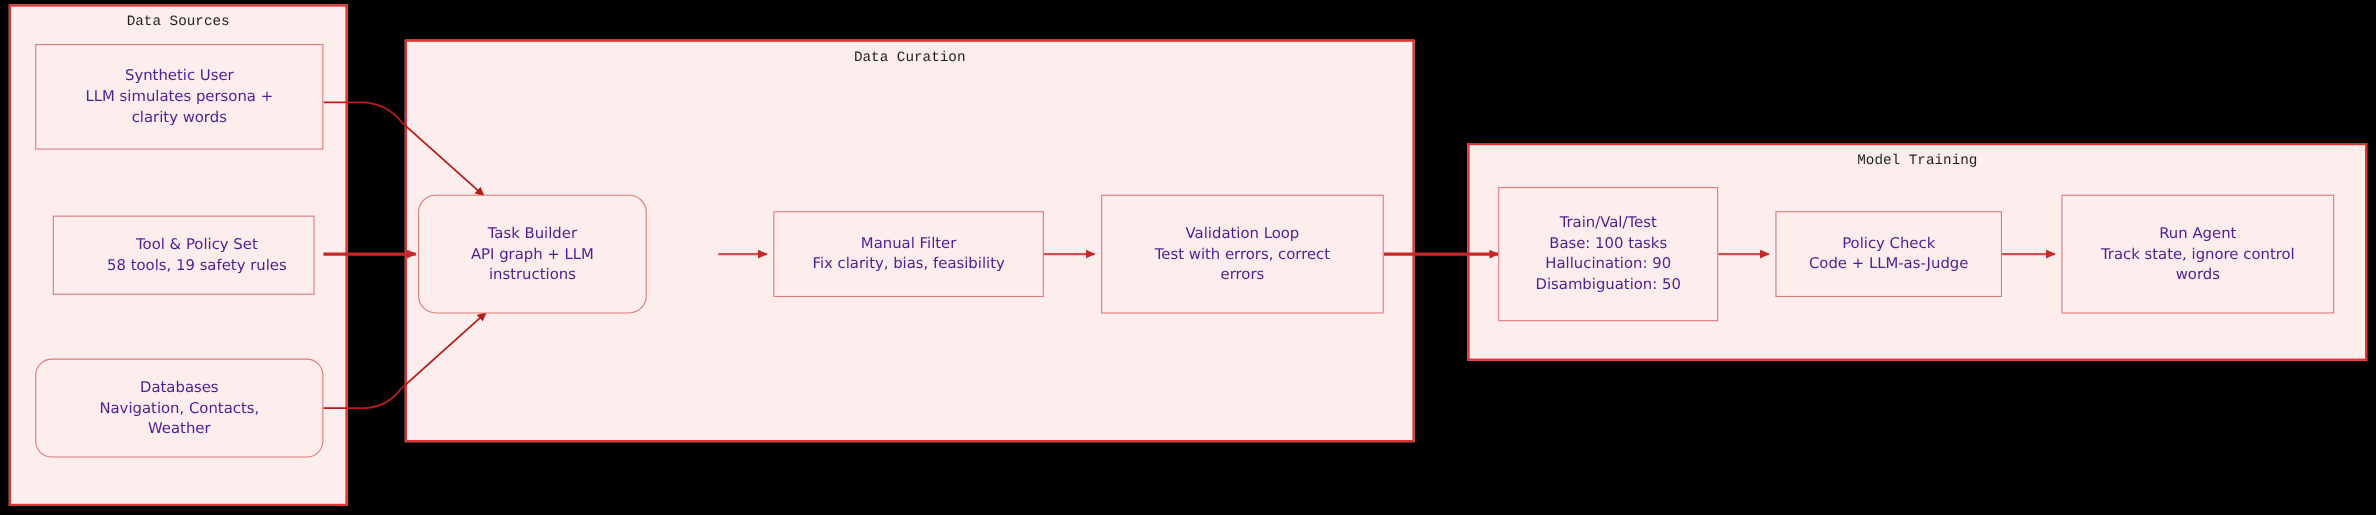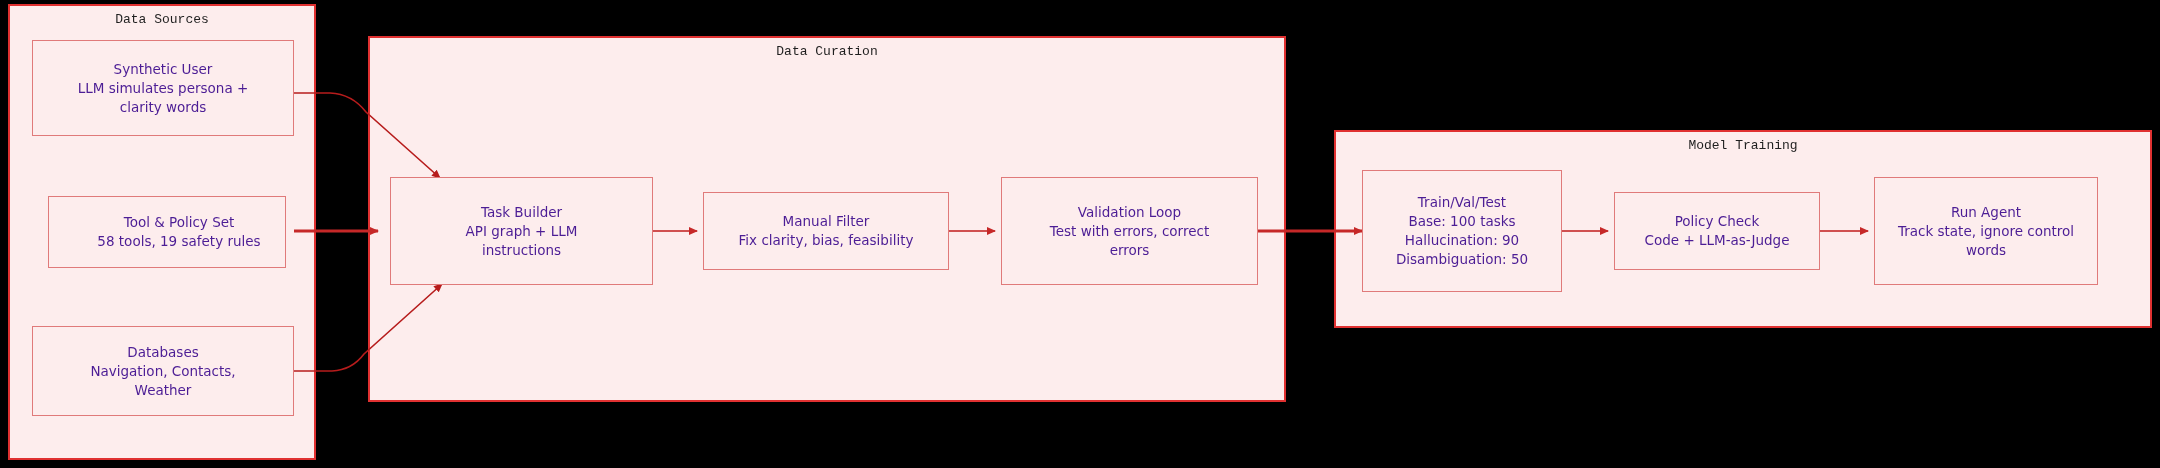--- a/index.html
+++ b/index.html
@@ -111,27 +111,27 @@
     <span class="ln">Synthetic User</span>
     <span class="ln">LLM simulates persona +</span>
     <span class="ln">clarity words</span>
   </div>
 
   <div class="node" style="left:48px; top:196px; width:238px; height:72px;padding-left:32px;">
     <span class="ln">Tool &amp; Policy Set</span>
     <span class="ln">58 tools, 19 safety rules</span>
   </div>
 
-  <div class="node" style="left:32px; top:326px; width:262px; height:90px;">
+  <div class="node" style="left:32px; top:326px; width:262px; height:90px;border-radius:15px;">
     <span class="ln">Databases</span>
     <span class="ln">Navigation, Contacts,</span>
     <span class="ln">Weather</span>
   </div>
 
-  <div class="node" style="left:390px; top:177px; width:263px; height:108px;">
+  <div class="node" style="left:380px; top:177px; width:208px; height:108px;border-radius:16px;">
     <span class="ln">Task Builder</span>
     <span class="ln">API graph + LLM</span>
     <span class="ln">instructions</span>
   </div>
 
   <div class="node" style="left:703px; top:192px; width:246px; height:78px;">
     <span class="ln">Manual Filter</span>
     <span class="ln">Fix clarity, bias, feasibility</span>
   </div>
 
@@ -146,19 +146,19 @@
     <span class="ln">Base: 100 tasks</span>
     <span class="ln">Hallucination: 90</span>
     <span class="ln">Disambiguation: 50</span>
   </div>
 
   <div class="node" style="left:1614px; top:192px; width:206px; height:78px;">
     <span class="ln">Policy Check</span>
     <span class="ln">Code + LLM-as-Judge</span>
   </div>
 
-  <div class="node" style="left:1874px; top:177px; width:224px; height:108px;">
+  <div class="node" style="left:1874px; top:177px; width:248px; height:108px;">
     <span class="ln">Run Agent</span>
     <span class="ln">Track state, ignore control</span>
     <span class="ln">words</span>
   </div>
 
 </div>
 
 </body></html>

